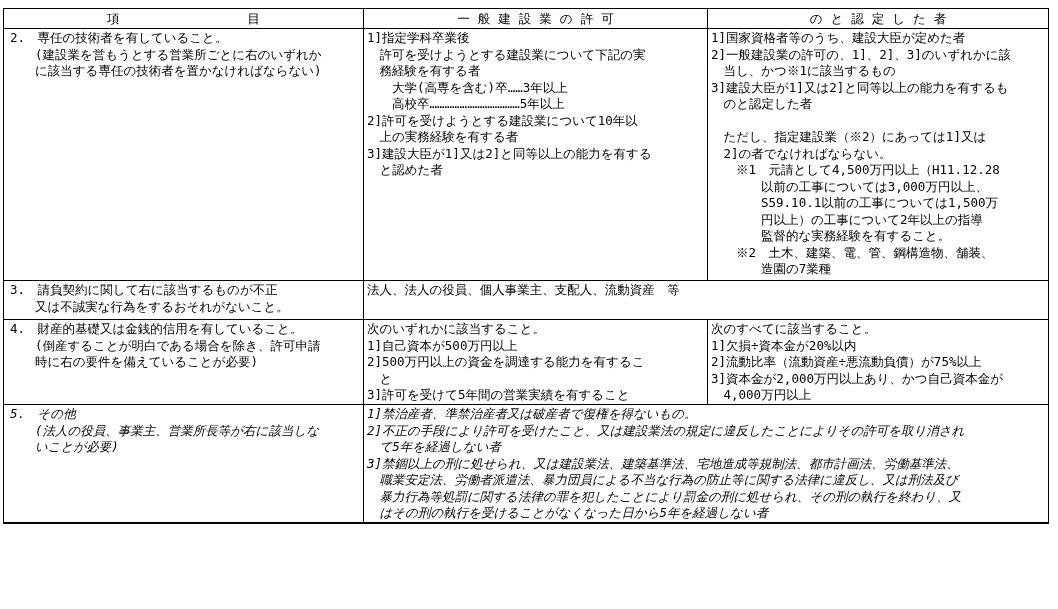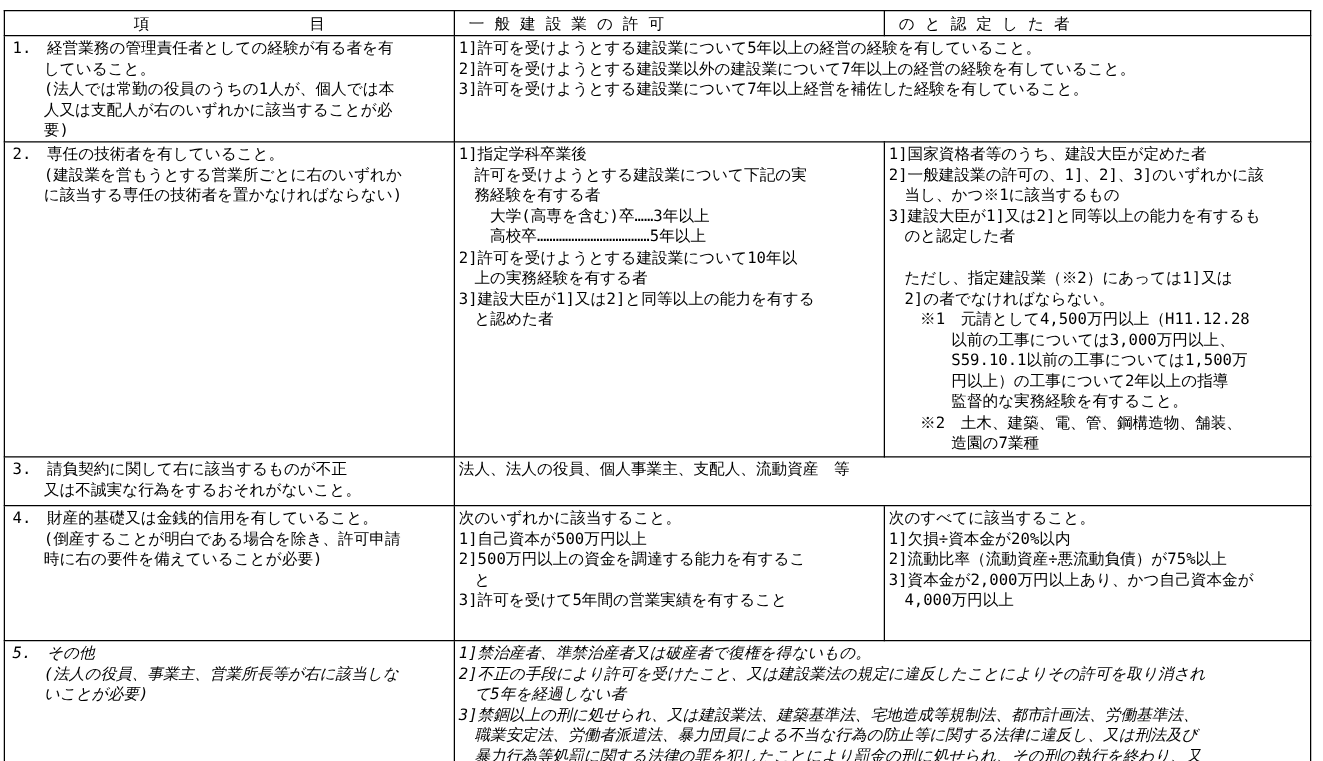--- a/index.html
+++ b/index.html
@@ -16,24 +16,24 @@
   th,td{
     border:1px solid #000;vertical-align:top;
     font-size:12.5px;line-height:16.5px;font-weight:normal;
     padding:1px 3px 0 3px;overflow:hidden;
   }
   .cell{white-space:pre-wrap;}
   tr.hd{height:20px;}
   tr.r1{height:85px;}
   tr.r2{height:252px;}
   tr.r3{height:39px;}
-  tr.r4{height:108px;}
+  tr.r4{height:85px;}
   tr.r5{height:118px;font-style:italic;}
   .hd-item-inner{display:flex;justify-content:space-between;padding:0 100px;line-height:17px;}
-  .hd-lic-inner{text-align:left;letter-spacing:8px;padding-left:8px;line-height:17px;}
+  .hd-lic-inner{text-align:center;letter-spacing:8px;padding-left:8px;line-height:17px;}
   td.item-cell{padding-left:6px;}
 </style>
 </head>
 <body>
 
 <table class="doc">
   <colgroup>
     <col class="c-item">
       <col class="c-gen">
       <col class="c-spec">
@@ -48,30 +48,20 @@
       </th>
       <th>
         <div class="hd-lic-inner">一般建設業の許可</div>
       </th>
       <th>
         <div class="hd-lic-inner">のと認定した者</div>
       </th>
     </tr>
   </thead>
   <tbody>
-    <tr class="r1">
-      <td class="cell item-cell">1.　経営業務の管理責任者としての経験が有る者を有
-　　していること。
-　　(法人では常勤の役員のうちの1人が、個人では本
-　　人又は支配人が右のいずれかに該当することが必
-　　要)</td>
-      <td class="cell" colspan="2">1]許可を受けようとする建設業について5年以上の経営の経験を有していること。
-2]許可を受けようとする建設業以外の建設業について7年以上の経営の経験を有していること。
-3]許可を受けようとする建設業について7年以上経営を補佐した経験を有していること。</td>
-    </tr>
     <tr class="r2">
       <td class="cell item-cell">2.　専任の技術者を有していること。
 　　(建設業を営もうとする営業所ごとに右のいずれか
 　　に該当する専任の技術者を置かなければならない)</td>
       <td class="cell">1]指定学科卒業後
 　許可を受けようとする建設業について下記の実
 　務経験を有する者
 　　大学(高専を含む)卒……3年以上
 　　高校卒………………………………5年以上
 2]許可を受けようとする建設業について10年以

